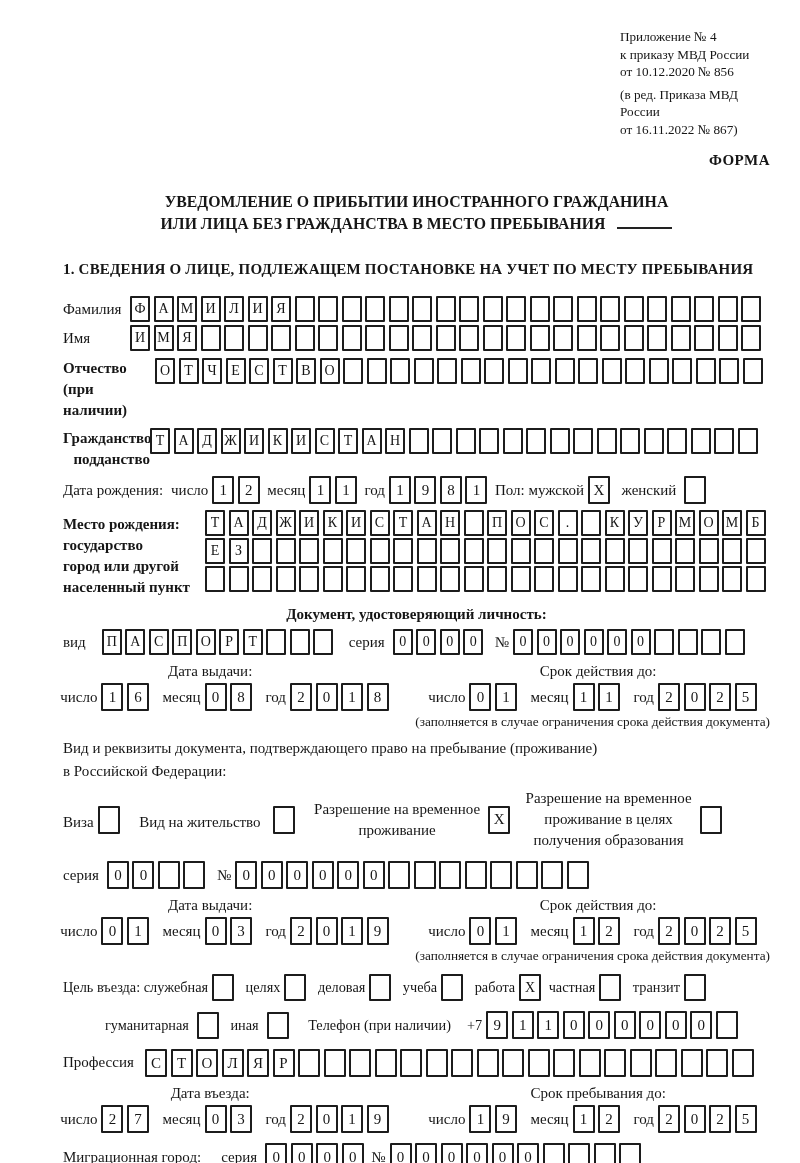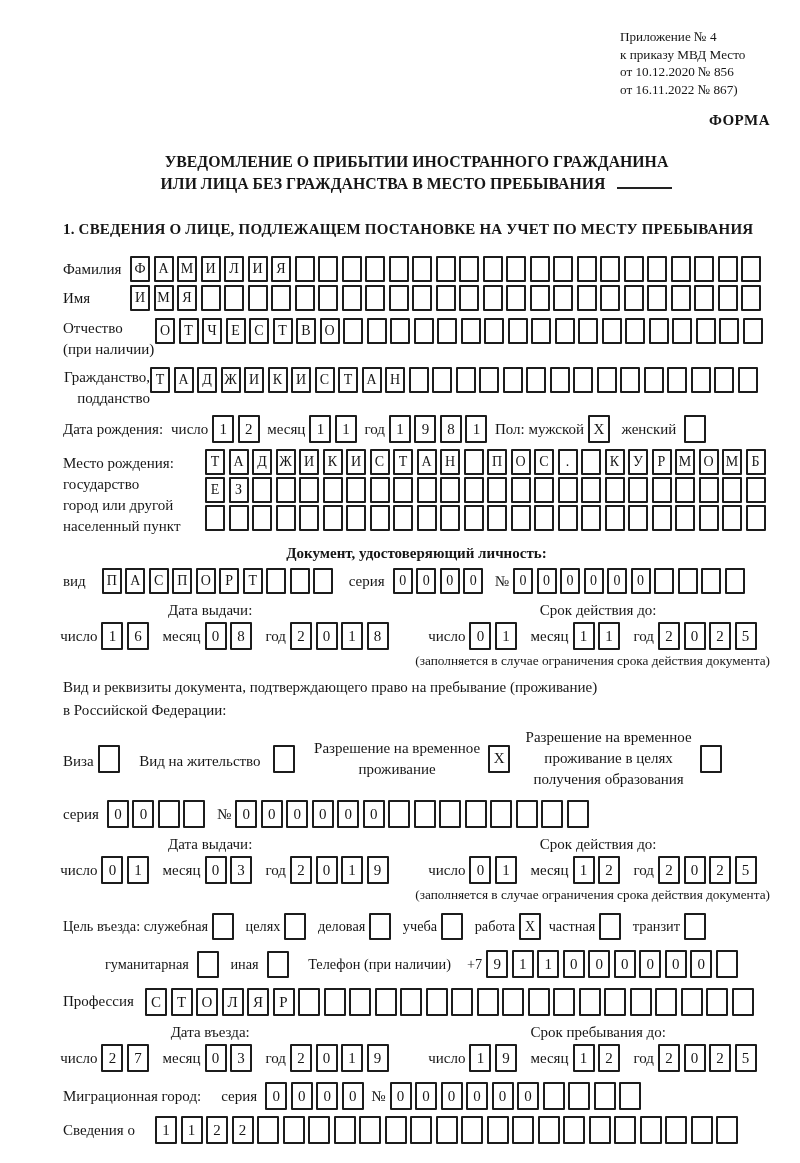--- a/index.html
+++ b/index.html
@@ -14,21 +14,21 @@
 
   .title{font-weight:bold;text-align:center;font-size:15.8px;line-height:22px;margin-top:22px;}
   .blank{display:inline-block;width:55px;border-bottom:2px solid #222;height:14px;margin-left:12px;}
 
   .sect{font-weight:bold;font-size:15px;margin-top:26px;letter-spacing:.2px;}
 
   
   .row{display:flex;align-items:flex-start;margin-top:3px;}
   .flabel{flex:none;padding-top:5px;}
   .w67{width:67px;} .w92{width:92px;} .w87{width:87px;text-align:right;}
-  .lblcol{flex:none;line-height:21px;padding-top:4px;}
+  .lblcol{flex:none;line-height:21px;padding-top:4px;font-weight:bold;}
   .cellcol .cells{display:flex;margin-bottom:2px;}
 
   .cells{display:inline-flex;flex:none;}
   .cell{display:inline-flex;flex:none;align-items:center;justify-content:center;
         box-sizing:border-box;width:20px;height:26px;border:2px solid #1c1c1c;
         border-radius:1px;margin-right:3.5px;font-size:14px;background:#fff;}
   .lg .cell{width:22px;height:28px;font-size:15px;}
   .cb .cell{width:22px;height:27px;}
 
   .inline{display:flex;align-items:center;flex-wrap:nowrap;}
@@ -58,22 +58,23 @@
   .purpose .t{margin-right:4px;}
   .purpose .cells{margin-right:8px;}
 </style>
 </head>
 <body>
 
 <div class="page">
 
   <div class="annex">
     <div>Приложение № 4</div>
-    <div>к приказу МВД Место</div>
+    <div>к приказу МВД России</div>
     <div>от 10.12.2020 № 856</div>
+    <div class="edit">(в ред. Приказа МВД России</div>
     <div>от 16.11.2022 № 867)</div>
   </div>
 
   <div class="forma">ФОРМА</div>
 
   <div class="title">
     <div>УВЕДОМЛЕНИЕ О ПРИБЫТИИ ИНОСТРАННОГО ГРАЖДАНИНА</div>
     <div><span>ИЛИ ЛИЦА БЕЗ ГРАЖДАНСТВА В МЕСТО ПРЕБЫВАНИЯ</span><span class="blank"></span></div>
   </div>
 

